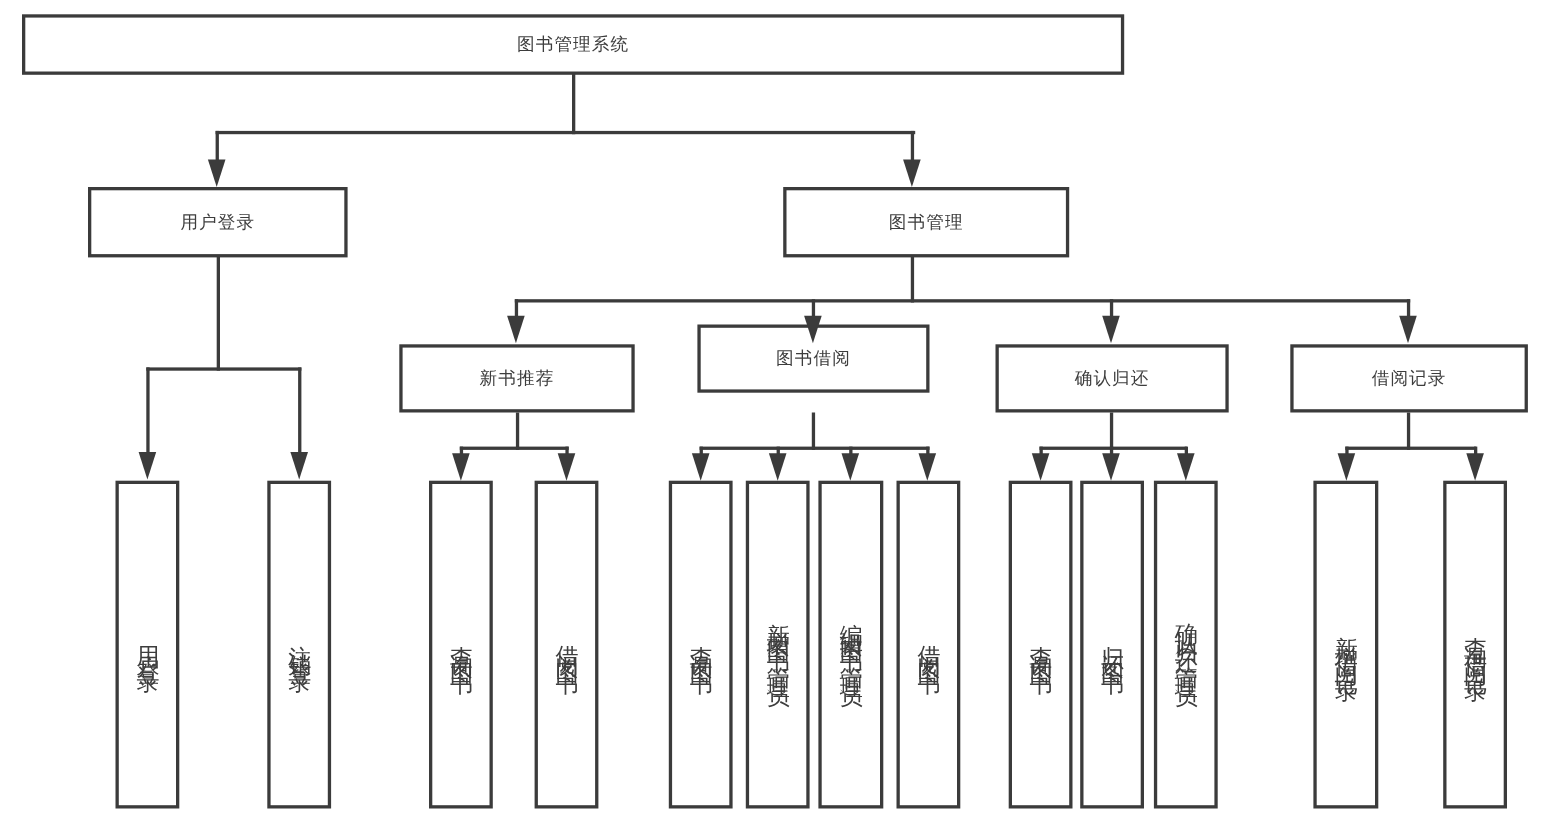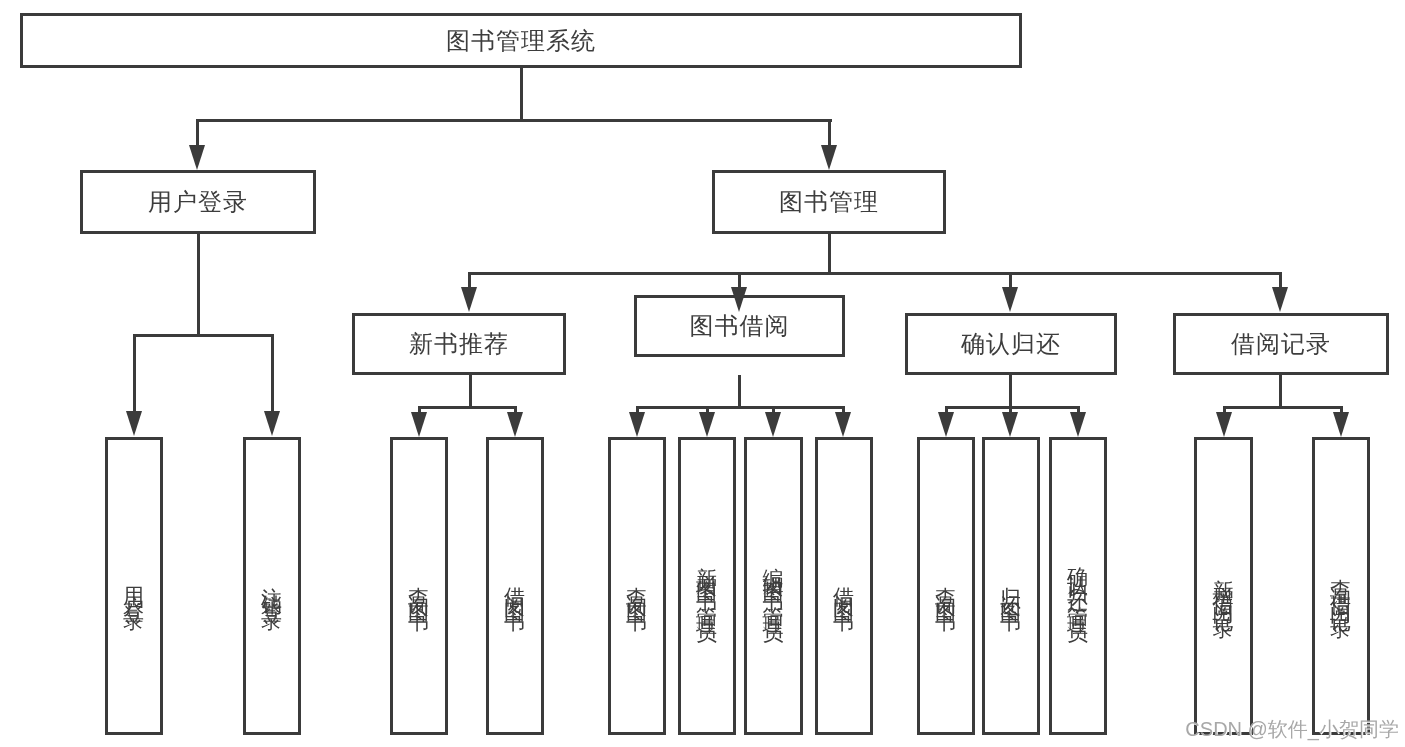--- a/index.html
+++ b/index.html
@@ -11,21 +11,21 @@
     color:#3d3d3d;
     overflow:hidden;
   }
   .box{
     position:absolute;
     background:#ffffff;
     border:3px solid #3b3b3b;
     box-sizing:border-box;
     display:flex;align-items:center;justify-content:center;
   }
-  .hlbl{font-size:24px;letter-spacing:1px;white-space:nowrap;}
+  .hlbl{font-size:16px;letter-spacing:1px;white-space:nowrap;}
   .v{width:58px;top:437px;height:298px;}
   .vlbl{
     writing-mode:vertical-rl;
     font-size:21px;
     letter-spacing:8px;
     line-height:1;
     white-space:nowrap;
   }
   .line{position:absolute;background:#3b3b3b;}
   .arrow{
@@ -48,25 +48,25 @@
 
 <div class="canvas">
 
   <div class="box" style="left:20px;top:13px;width:1002px;height:55px">
     <span class="hlbl">图书管理系统</span>
   </div>
 
   <div class="box" style="left:80px;top:170px;width:236px;height:64px">
     <span class="hlbl">用户登录</span>
   </div>
-  <div class="box" style="left:712px;top:170px;width:234px;height:64px">
+  <div class="box" style="left:712px;top:170px;width:260px;height:64px">
     <span class="hlbl">图书管理</span>
   </div>
 
-  <div class="box" style="left:352px;top:313px;width:214px;height:62px">
+  <div class="box" style="left:363px;top:313px;width:214px;height:62px">
     <span class="hlbl">新书推荐</span>
   </div>
   <div class="box" style="left:634px;top:295px;width:211px;height:62px">
     <span class="hlbl">图书借阅</span>
   </div>
   <div class="box" style="left:905px;top:313px;width:212px;height:62px">
     <span class="hlbl">确认归还</span>
   </div>
   <div class="box" style="left:1173px;top:313px;width:216px;height:62px">
     <span class="hlbl">借阅记录</span>
@@ -164,15 +164,14 @@
   <div class="line" style="left:1077px;top:406px;width:3px;height:8px"></div>
   <div class="arrow" style="left:1070px;top:412px"></div>
 
   <div class="line" style="left:1279px;top:375px;width:3px;height:34px"></div>
   <div class="line" style="left:1223px;top:406px;width:119px;height:3px"></div>
   <div class="line" style="left:1223px;top:406px;width:3px;height:8px"></div>
   <div class="arrow" style="left:1216px;top:412px"></div>
   <div class="line" style="left:1340px;top:406px;width:3px;height:8px"></div>
   <div class="arrow" style="left:1333px;top:412px"></div>
 
-  <div class="watermark">CSDN @软件_小贺同学</div>
 
 </div>
 
 </body></html>

